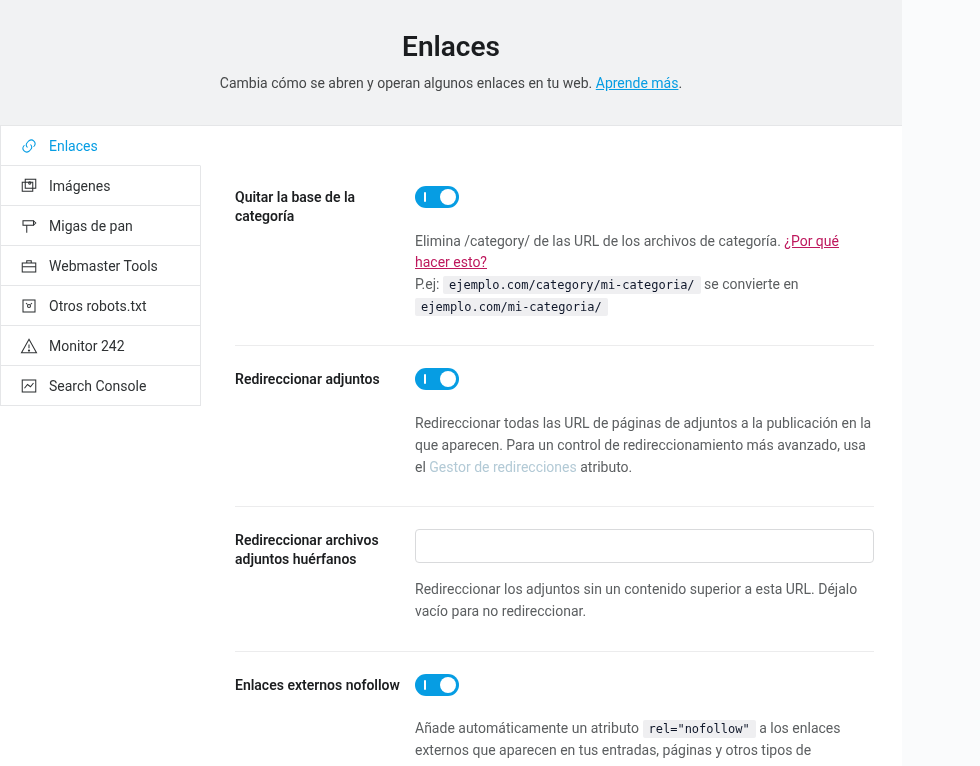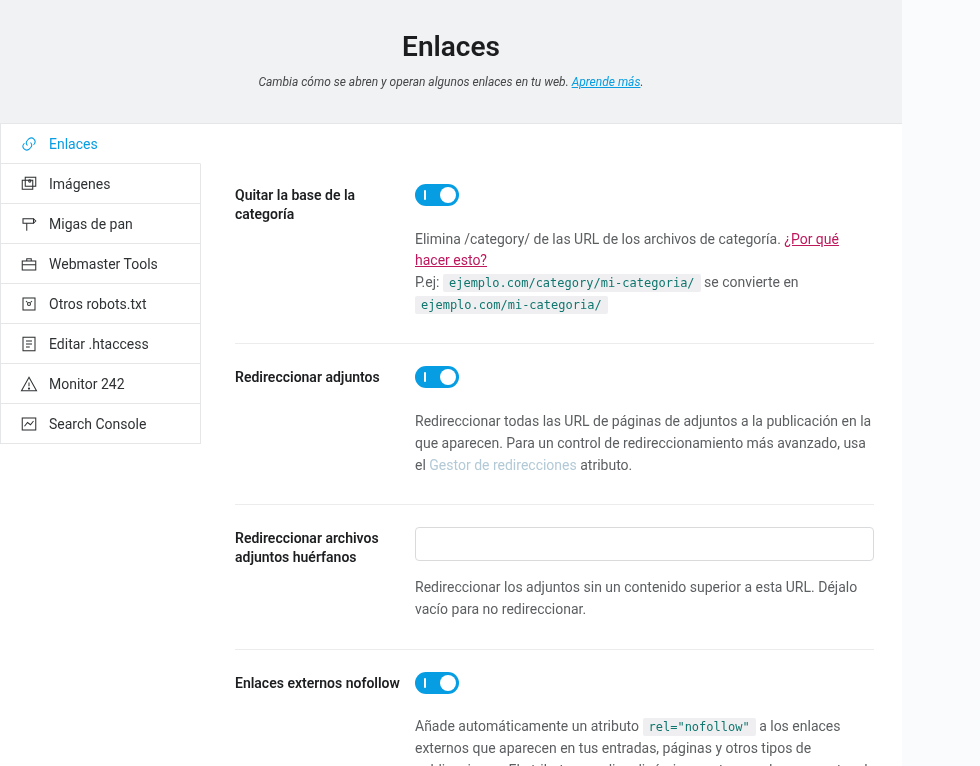--- a/index.html
+++ b/index.html
@@ -22,23 +22,22 @@
     padding: 30px 0 34px 0;
     border-bottom: 1px solid #e6e7e8;
   }
   .header h1 {
     font-size: 28px;
     font-weight: 600;
     color: #1b1d1f;
     margin-bottom: 12px;
   }
   .header .sub {
-    font-size: 12px;
+    font-size: 14px;
     color: #454748;
-    font-style: italic;
   }
   .header .sub a {
     color: #069de3;
     text-decoration: underline;
   }
   .body-wrap {
     display: flex;
   }
   
   .sidebar {
@@ -103,21 +102,21 @@
     line-height: 1.55;
   }
   .row-content .desc { margin-top: 16px; }
   .row-content a { color: #be185d; text-decoration: underline; }
   .row-content .faded-link { color: #b3cad6; text-decoration: none; }
   code {
     background: #efeff1;
     padding: 2px 6px;
     font-family: Menlo, Consolas, monospace;
     font-size: 12px;
-    color: #0f766e;
+    color: #0f172a;
     border-radius: 2px;
   }
   .toggle {
     width: 44px;
     height: 22px;
     border-radius: 22px;
     background: #069de3;
     position: relative;
     cursor: pointer;
     display: inline-block;
@@ -210,31 +209,20 @@
           <svg viewBox="0 0 24 24">
               <rect x="4" y="4" width="16" height="16"></rect>
               <circle cx="12" cy="12" r="2"></circle>
               <path d="M8 8l2 2M16 8l-2 2"></path>
             </svg>
         </span>
         <span>Otros robots.txt</span>
       </div>
 
 
-      <div class="sidebar-item">
-        <span class="icon">
-          <svg viewBox="0 0 24 24">
-              <rect x="4" y="3" width="16" height="18"></rect>
-              <line x1="8" y1="8" x2="16" y2="8"></line>
-              <line x1="8" y1="12" x2="16" y2="12"></line>
-              <line x1="8" y1="16" x2="13" y2="16"></line>
-            </svg>
-        </span>
-        <span>Editar .htaccess</span>
-      </div>
 
       <div class="sidebar-item">
         <span class="icon">
           <svg viewBox="0 0 24 24">
               <path d="M12 3l10 18H2z"></path>
               <line x1="12" y1="10" x2="12" y2="15"></line>
               <circle cx="12" cy="18" r="0.8" fill="currentColor"></circle>
             </svg>
         </span>
         <span>Monitor 242</span>

